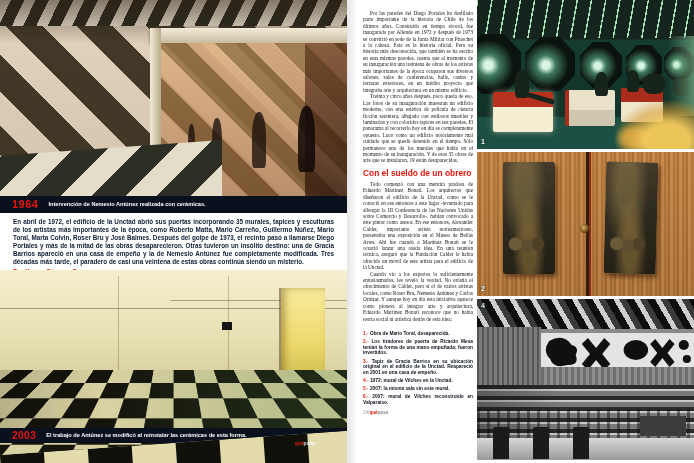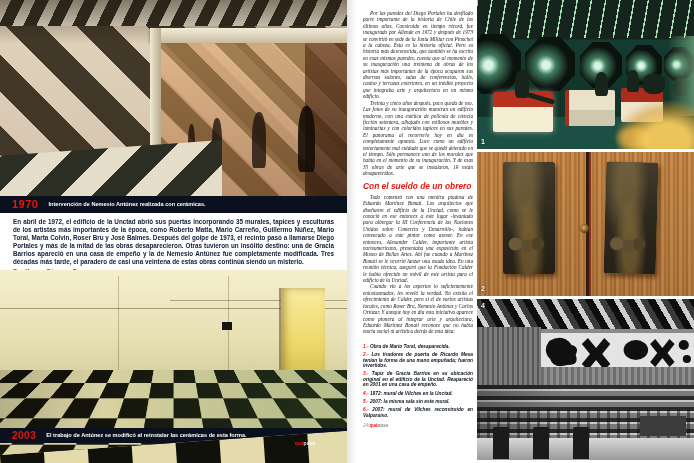--- a/index.html
+++ b/index.html
@@ -74,21 +74,21 @@
       background:repeating-conic-gradient(#11110b 0% 25%,#e3dbab 25% 50%) 0 0/88px 88px;
       transform:rotate(-4deg);}
   .wm{position:absolute;right:32px;top:171px;font-size:5px;font-weight:bold;line-height:1;}
   .wm .wm-red{color:#e8170c;} .wm .wm-gray{color:rgba(255,255,255,.85);}
 
   
   .gutter{position:absolute;left:347px;top:0;width:15px;height:463px;
       background:linear-gradient(90deg,rgba(0,0,0,.10),rgba(0,0,0,0) 65%);}
 
   
-  .col{position:absolute;left:363px;top:10px;width:110px;height:450px;overflow:hidden;font-style:italic;}
+  .col{position:absolute;left:363px;top:10px;width:110px;height:450px;overflow:hidden;}
   .body-p{font-family:"Liberation Serif",serif;font-size:5.2px;line-height:6.4px;color:#1c1712;
       text-align:justify;text-indent:7px;margin:0;}
   .h-red{font-size:8.4px;line-height:1.1;font-weight:bold;color:#e8170c;margin:5px 0 3px;}
   .caps{margin-top:9px;}
   .cap{font-size:4.8px;line-height:5.5px;font-weight:bold;color:#0e1420;text-align:justify;margin:0 0 2.8px;}
   .cap .num{color:#e8170c;}
   .pfoot{margin-top:6px;font-size:4.6px;line-height:1;color:#999;}
   .pfoot .brand-red{color:#e8170c;font-weight:bold;}
   .pfoot .brand-gray{color:#8a8a8a;font-weight:bold;}
 
@@ -184,21 +184,21 @@
       <div class="pt-glass"></div>
       <div class="pt-door"></div>
       <div class="pt-fig f1"></div>
       <div class="pt-fig f2"></div>
       <div class="pt-fig f3"></div>
       <div class="pt-fig f4"></div>
       <div class="pt-floor"></div>
     </div>
 
     <div class="caption-bar bar-1972">
-      <span class="year">1970</span>
+      <span class="year">1964</span>
       <span class="bar-caption">Intervención de Nemesio Antúnez realizada con cerámicas.</span>
     </div>
 
     <div class="intro">
       <p>En abril de 1972, el edificio de la Unctad abrió sus puertas incorporando 35 murales, tapices y esculturas de los artistas más importantes de la época, como Roberto Matta, Mario Carreño, Guillermo Núñez, Mario Toral, Marta Colvin, Roser Bru y José Balmes. Después del golpe de 1973, el recinto pasó a llamarse Diego Portales y más de la mitad de las obras desaparecieron. Otras tuvieron un insólito destino: una de Gracia Barrios apareció en una casa de empeño y la de Nemesio Antúnez fue completamente modificada. Tres décadas más tarde, el paradero de casi una veintena de estas obras continúa siendo un misterio.</p>
       <div class="byline">Por Yenny Cáceres S.</div>
     </div>
 
     <div class="photo-bottom">
       <div class="pb-wall"></div>

